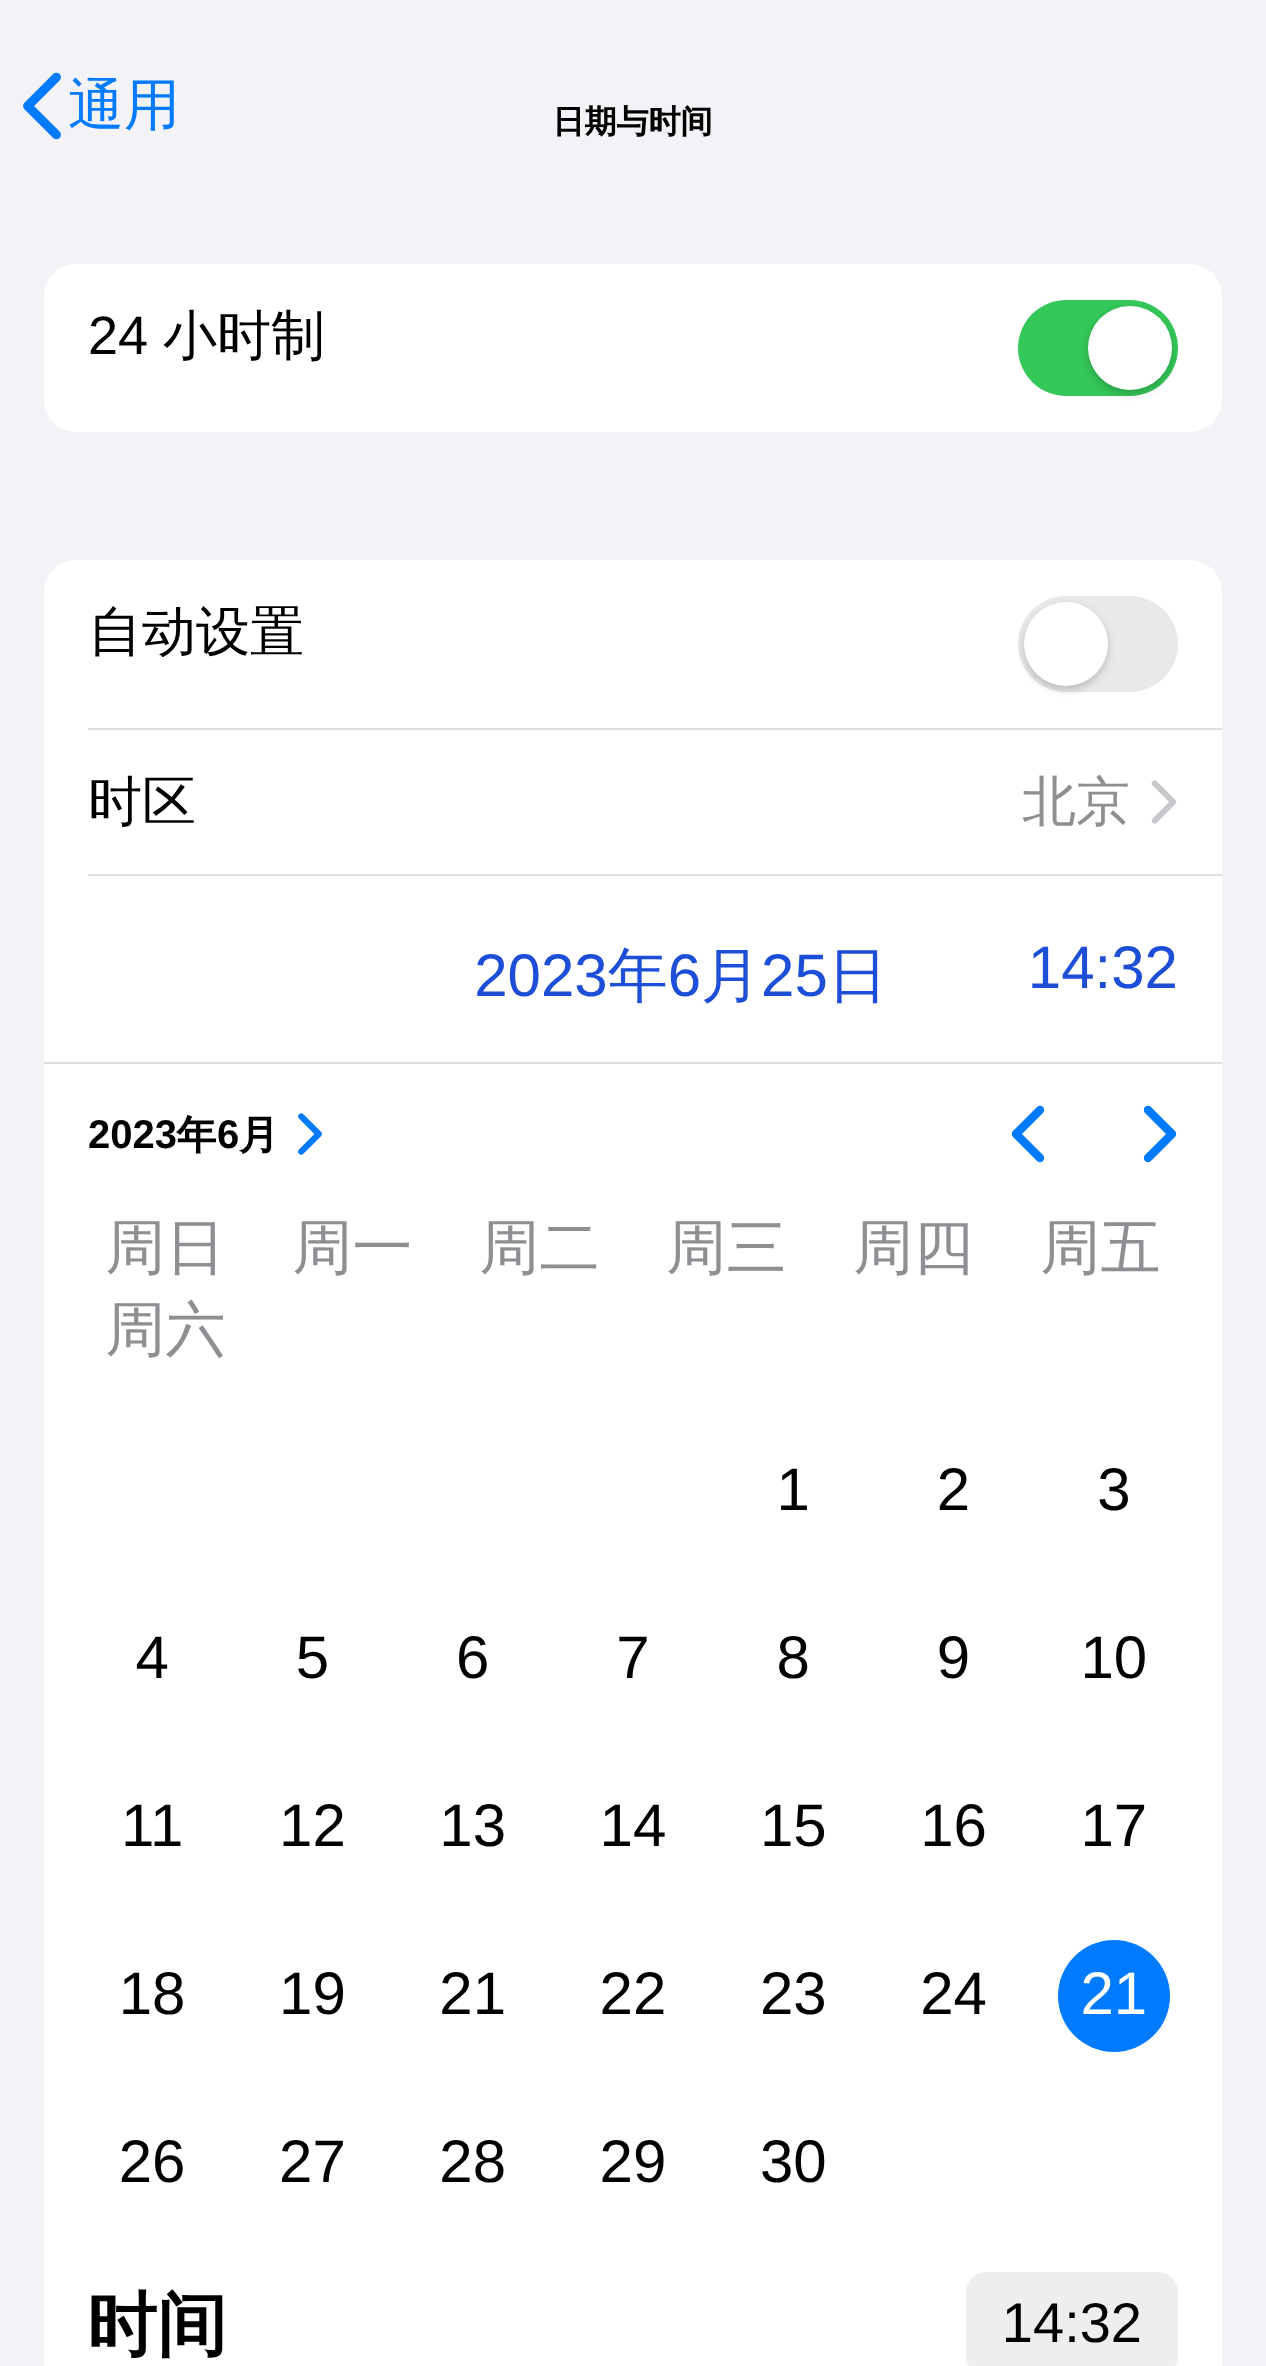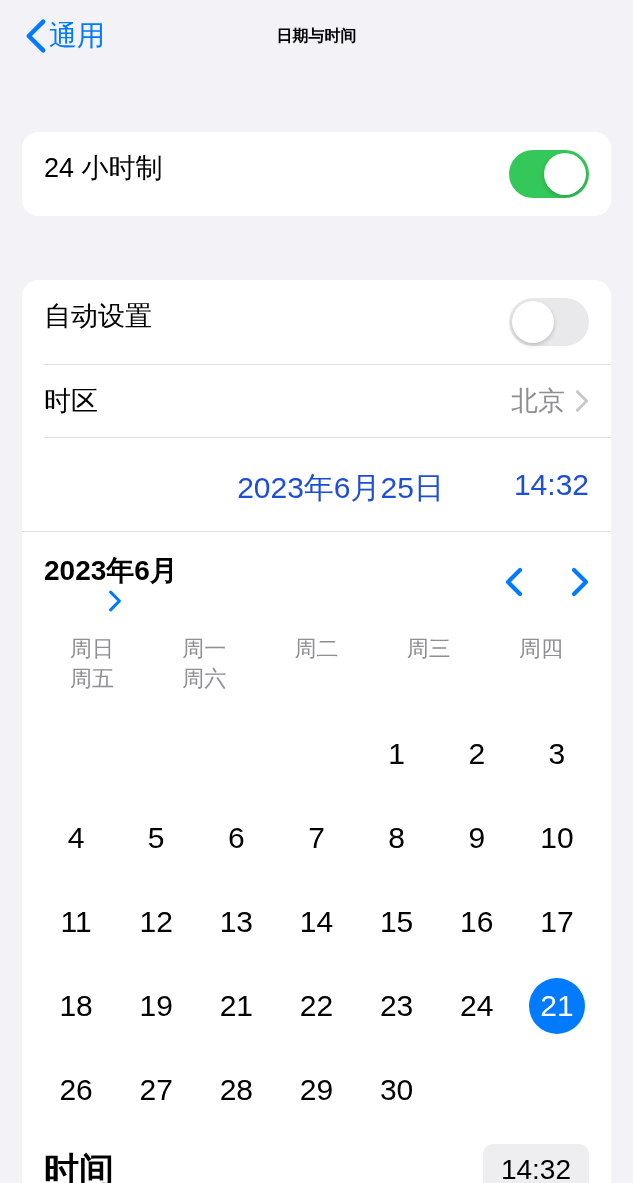--- a/index.html
+++ b/index.html
@@ -6,24 +6,23 @@
     body {
       font-family: -apple-system, "Helvetica Neue", Arial, sans-serif;
       background: #f2f2f7;
       width: 633px;
       height: 1183px;
       overflow: hidden;
       color: #000;
     }
     .nav-bar {
       display: flex;
-      align-items: center;
+      align-items: flex-end;
       height: 72px;
       position: relative;
-      padding-left: 15px;
     }
     .back-button {
       display: flex;
       align-items: center;
       color: #007aff;
       font-size: 28px;
       padding-left: 10px;
       cursor: pointer;
     }
     .back-chevron {
@@ -99,44 +98,43 @@
     }
     .calendar-header {
       display: flex;
       justify-content: space-between;
       align-items: center;
       padding: 0 8px 12px 8px;
     }
     .month-selector {
       display: flex;
       align-items: center;
-      font-size: 28px;
+      font-size: 20px;
       font-weight: 600;
       cursor: pointer;
-      flex-direction: column;
     }
     .month-chevron {
       color: #007aff;
       margin-left: 8px;
     }
     .month-nav {
       display: flex;
       gap: 48px;
     }
     .nav-arrow {
       color: #007aff;
       cursor: pointer;
       font-size: 28px;
     }
     .weekday-row {
       display: grid;
-      grid-template-columns: repeat(5, 1fr);
+      grid-template-columns: repeat(6, 1fr);
       text-align: center;
       color: #8e8e93;
-      font-size: 22px;
+      font-size: 30px;
       padding: 10px 0 14px 0;
     }
     .days-grid {
       display: grid;
       grid-template-columns: repeat(7, 1fr);
       row-gap: 28px;
       padding: 18px 0 20px 0;
     }
     .day-cell {
       display: flex;

